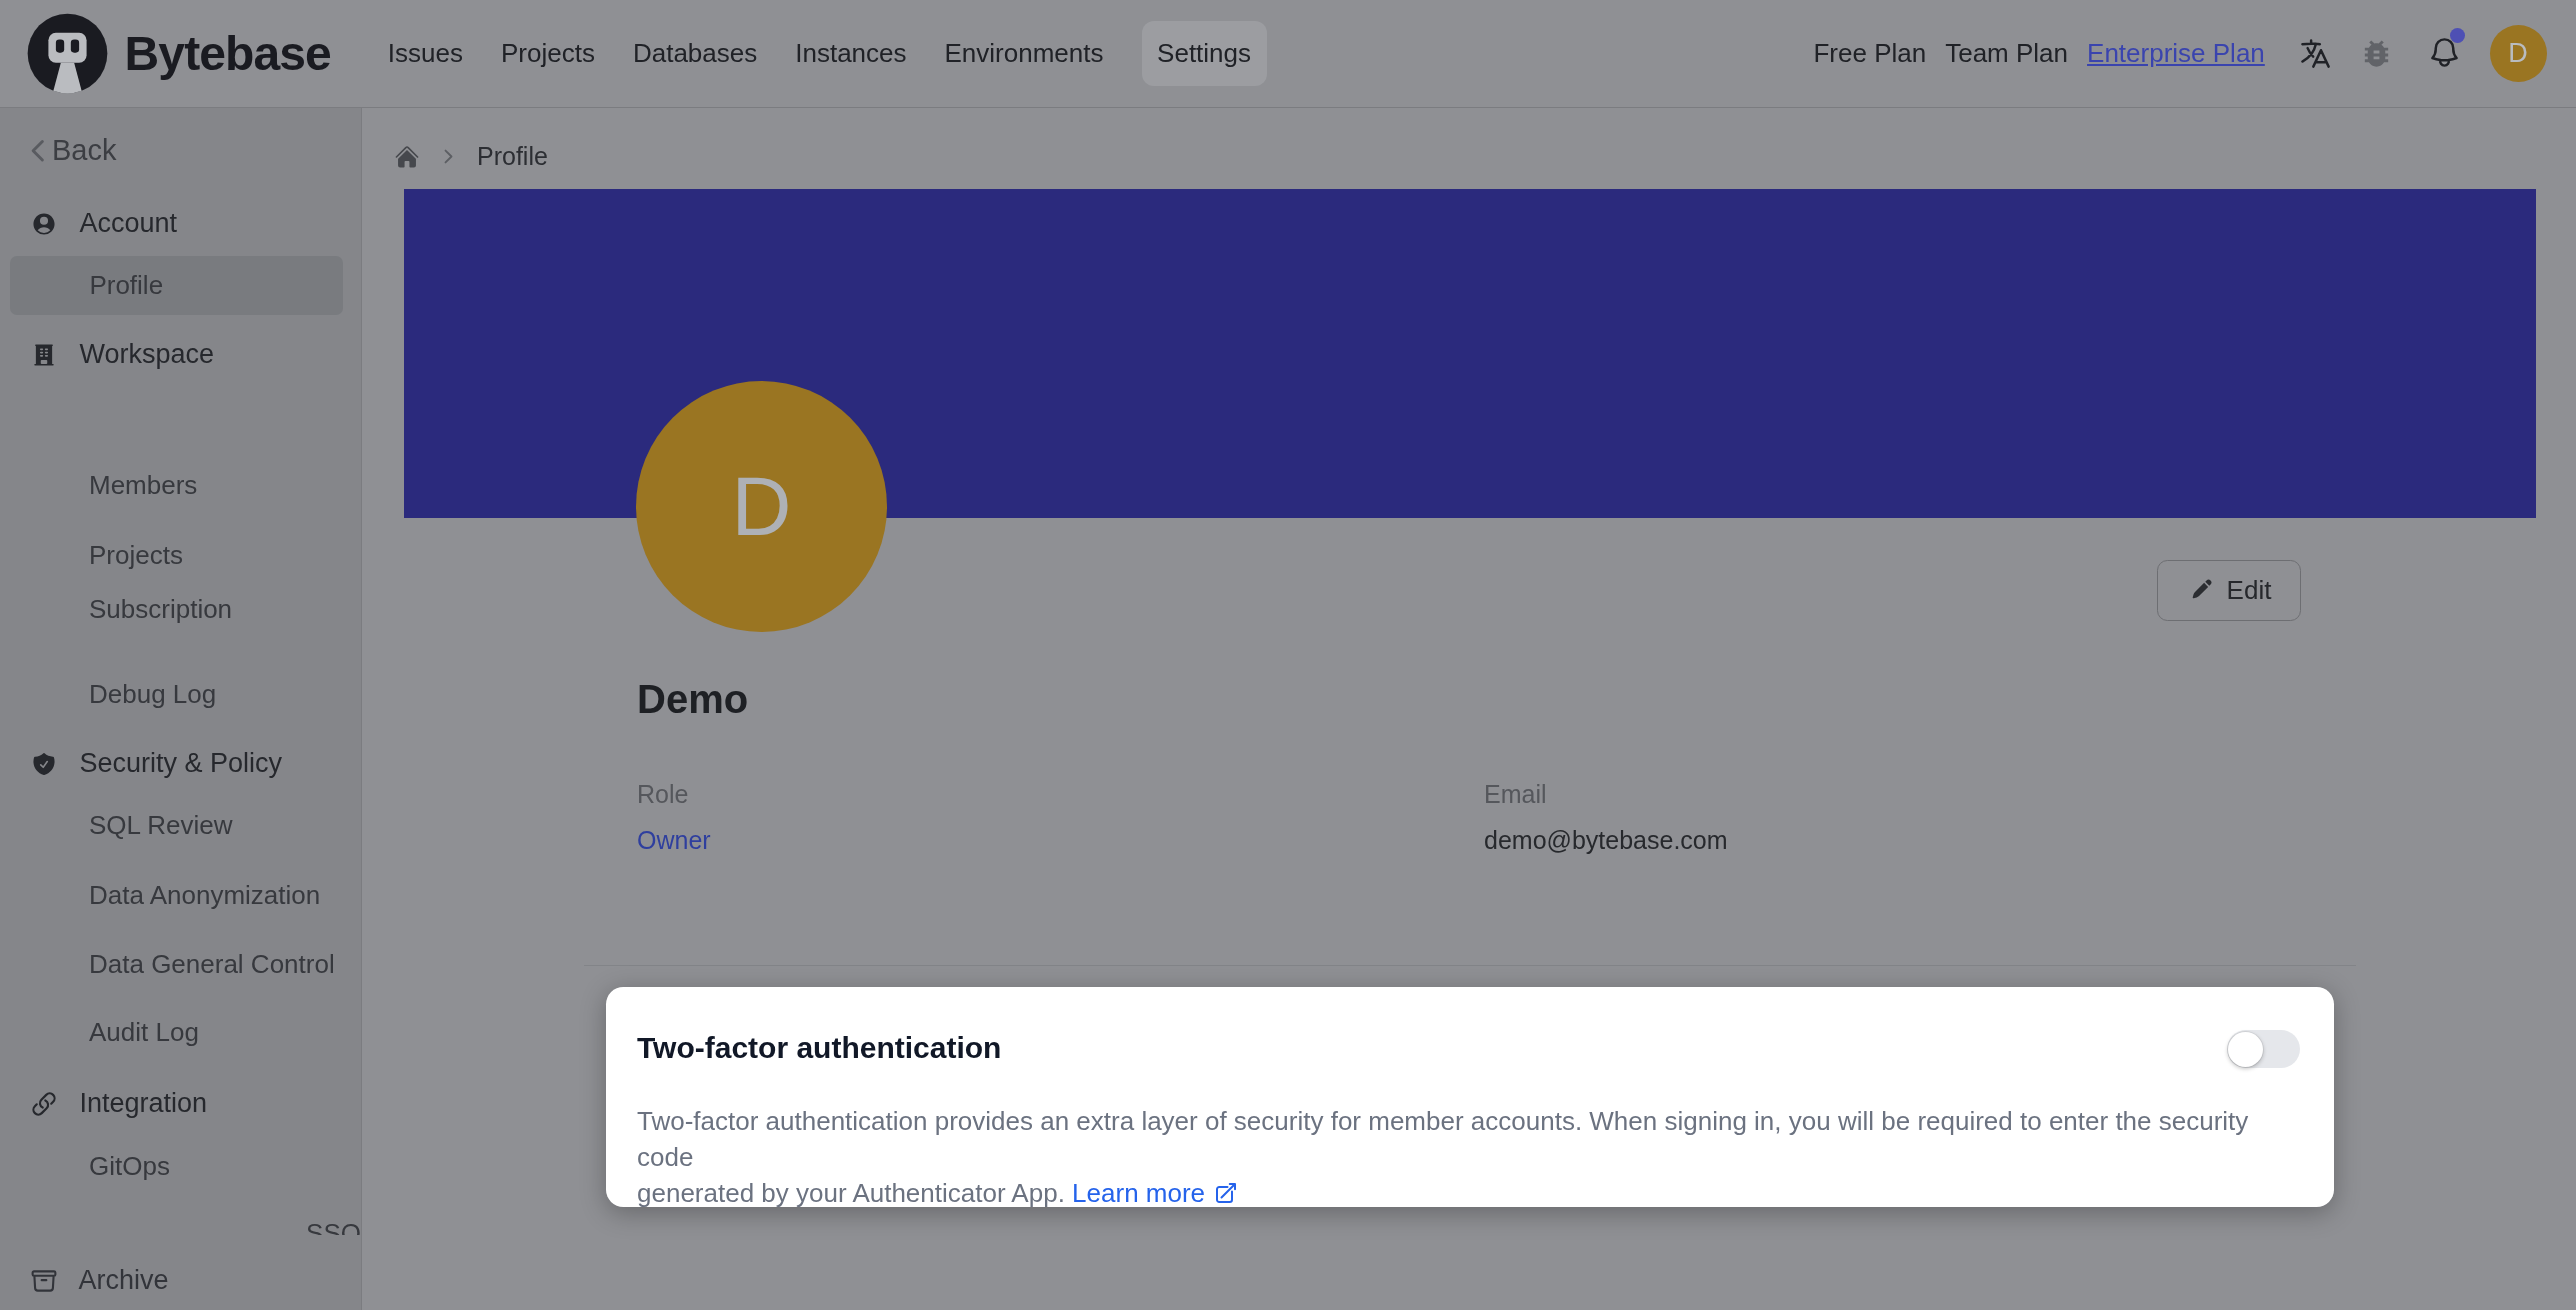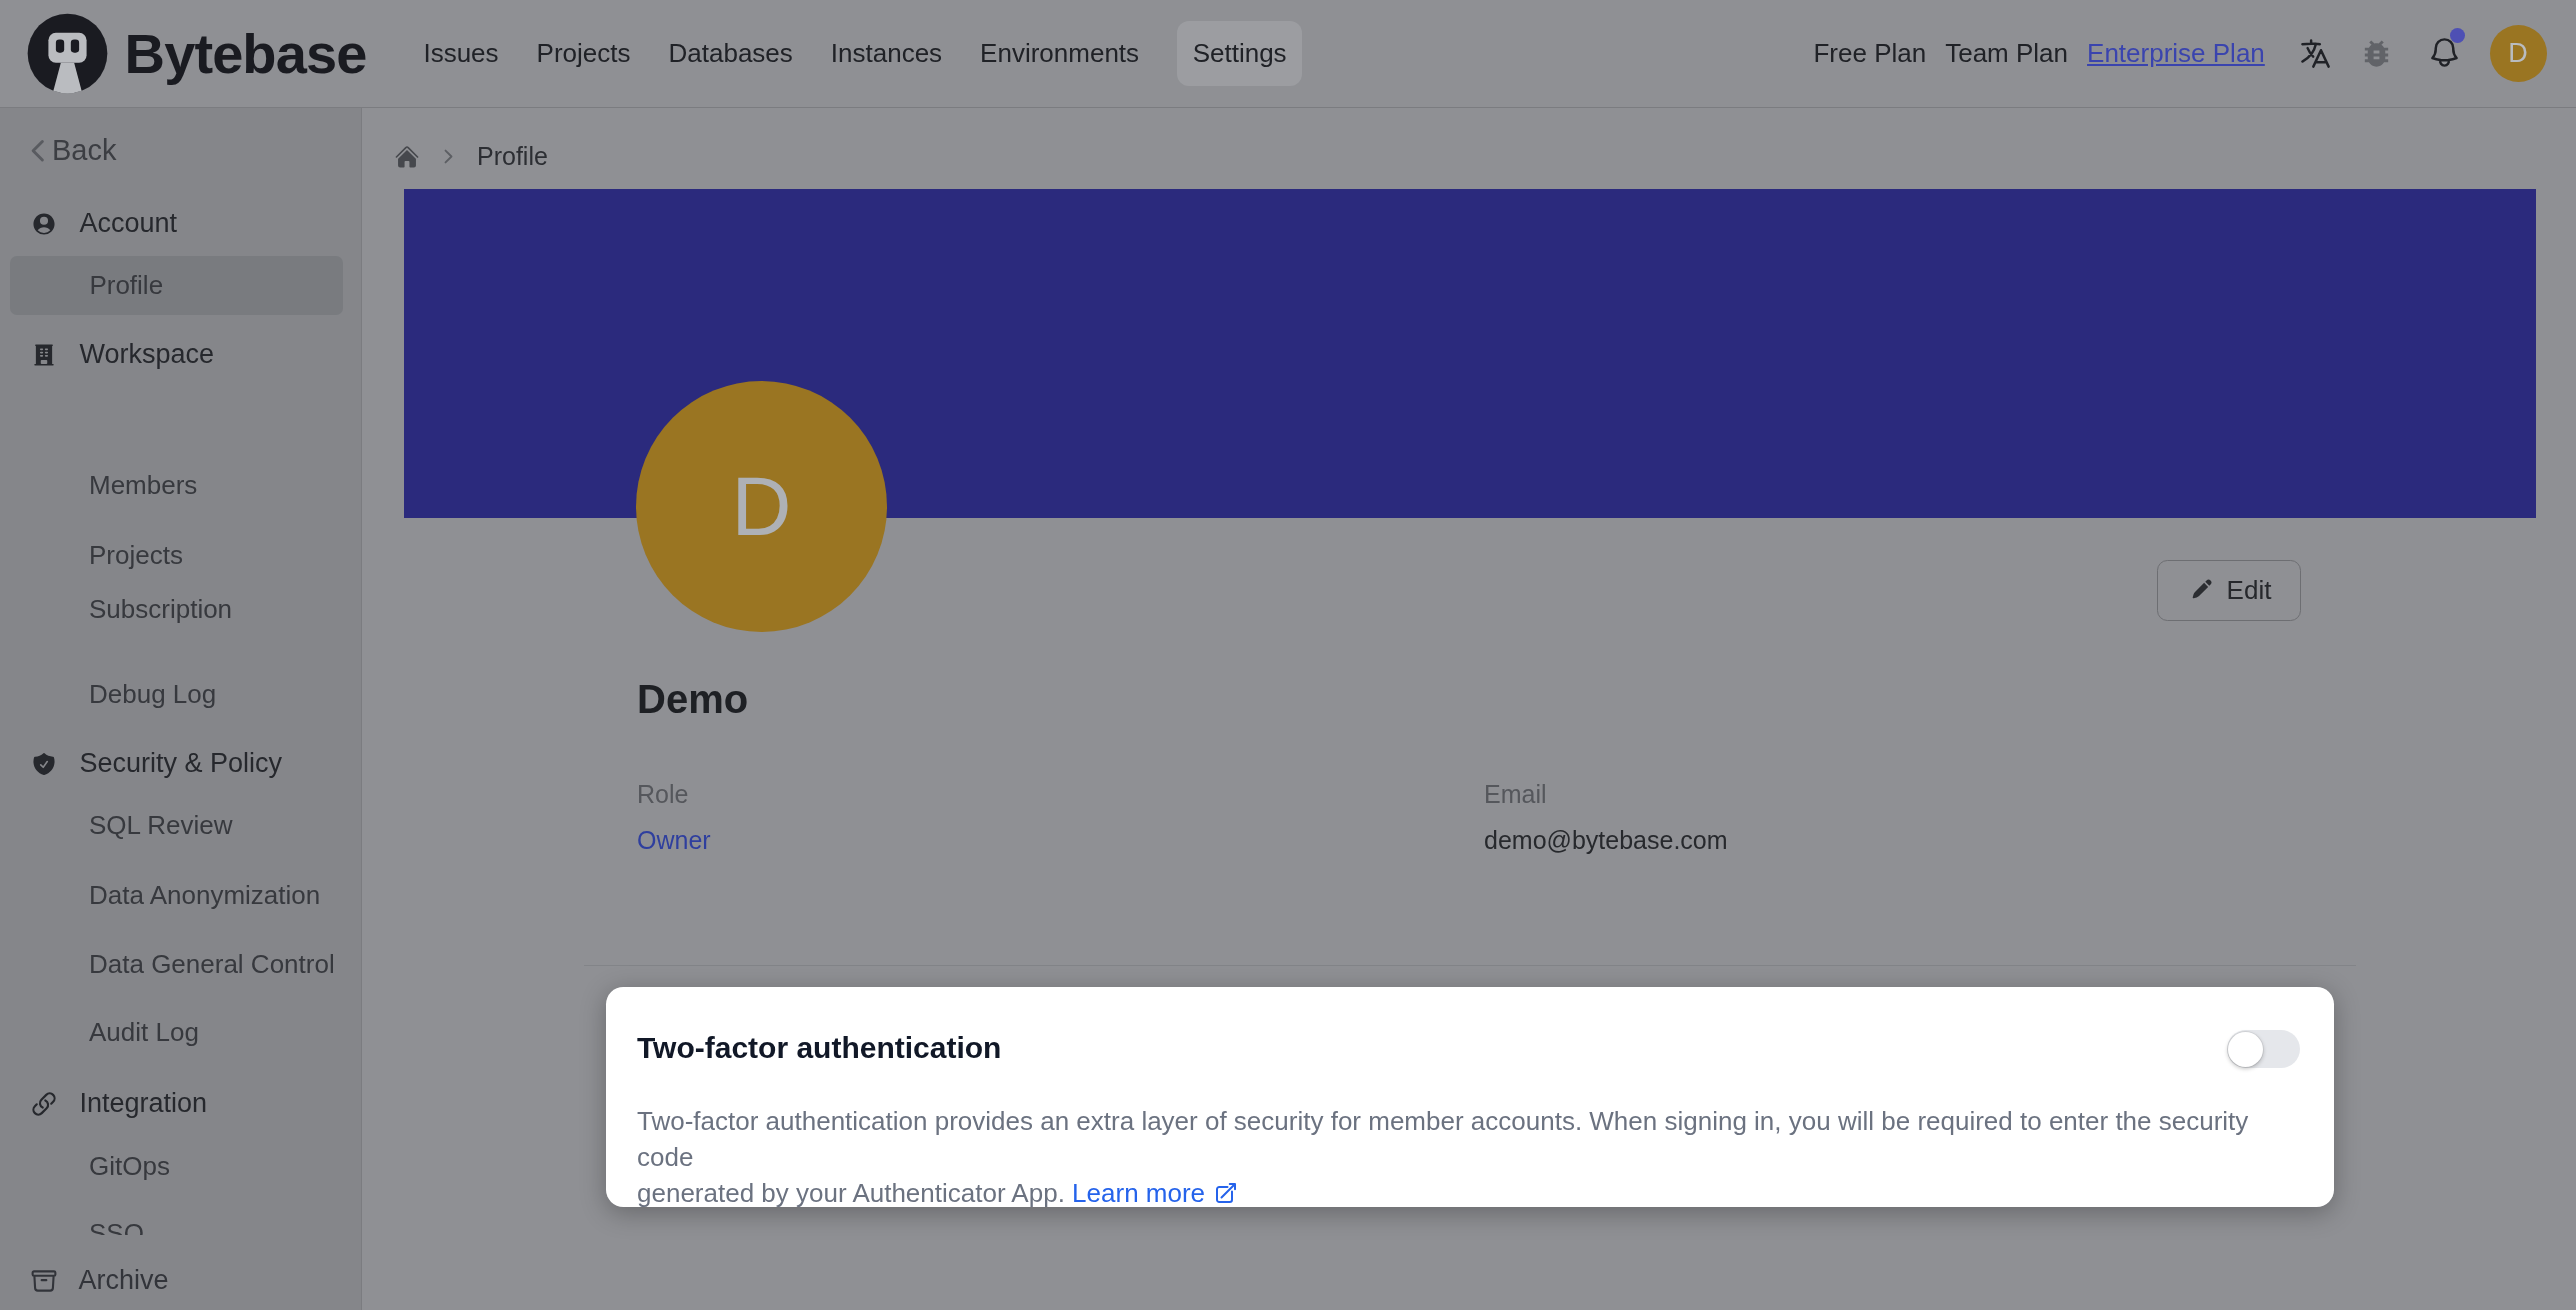--- a/index.html
+++ b/index.html
@@ -26,21 +26,21 @@
     --toggle-track:#e5e7eb;
   }
   *{margin:0;padding:0;box-sizing:border-box;}
   body{font-family:"Liberation Sans",sans-serif;background:#6b6c70;}
   #screen{position:relative;width:2576px;height:1311px;overflow:hidden;background:var(--dim-bg);}
 
   
   .topnav{position:absolute;left:0;top:0;width:2576px;height:108px;background:var(--dim-bg);border-bottom:1.7px solid var(--dim-border);display:flex;align-items:center;}
   .logo{display:flex;align-items:center;gap:15.6px;margin-left:26px;cursor:pointer;}
   .logo-mark{width:83px;height:83px;}
-  .logo-text{font-size:56px;font-weight:700;letter-spacing:-0.9px;color:var(--dim-logo);}
+  .logo-text{font-size:48px;font-weight:700;letter-spacing:-0.9px;color:var(--dim-logo);}
   .nav-items{display:flex;align-items:center;gap:38px;margin-left:57px;}
   .nav-item{font-size:26px;color:var(--dim-text-dark);cursor:pointer;white-space:nowrap;}
   .nav-item.active{background:var(--dim-navchip);border-radius:12px;padding:17.3px 15.6px;}
   .nav-right{margin-left:auto;display:flex;align-items:center;gap:19px;margin-right:29.5px;}
   .plan-label{font-size:26px;font-weight:500;color:var(--dim-text-dark);white-space:nowrap;}
   .plan-link{font-size:26px;font-weight:500;color:var(--dim-link);text-decoration:underline;cursor:pointer;white-space:nowrap;margin-right:7px;}
   .nav-icon{width:35px;height:35px;color:var(--dim-text-dark);cursor:pointer;margin-left:7px;}
   .nav-icon.bug{color:#616368;}
   .bell-wrap{position:relative;margin-left:7px;cursor:pointer;}
   .bell-dot{position:absolute;right:-3.5px;top:-7px;width:15.6px;height:15.6px;border-radius:50%;background:var(--dim-indigo-dot);}
@@ -197,21 +197,21 @@
 
       <div class="side-row" style="top:966px;">
         <svg class="sec-icon" viewBox="0 0 24 24" fill="none" stroke="currentColor" stroke-width="2" stroke-linecap="round" stroke-linejoin="round">
             <path d="M13.19 8.688a4.5 4.5 0 011.242 7.244l-4.5 4.5a4.5 4.5 0 01-6.364-6.364l1.757-1.757m13.35-.622l1.757-1.757a4.5 4.5 0 00-6.364-6.364l-4.5 4.5a4.5 4.5 0 001.242 7.244"></path>
           </svg>
         <span class="sec-label">Integration</span>
       </div>
       <div class="side-row" style="top:1029px;">
           <span class="sub-label">GitOps</span>
         </div>
-      <div class="side-row" style="top:1096px;">
+      <div class="side-row" style="top:1096px;justify-content:flex-end;">
           <span class="sub-label">SSO</span>
         </div>
     </div>
 
     <div class="archive-row">
       <svg class="sec-icon" viewBox="0 0 24 24" fill="none" stroke="currentColor" stroke-width="1.8" stroke-linecap="round" stroke-linejoin="round">
           <path d="M20.25 7.5l-.625 10.632a2.25 2.25 0 01-2.247 2.118H6.622a2.25 2.25 0 01-2.247-2.118L3.75 7.5M10 11.25h4M3.375 7.5h17.25c.621 0 1.125-.504 1.125-1.125v-1.5c0-.621-.504-1.125-1.125-1.125H3.375c-.621 0-1.125.504-1.125 1.125v1.5c0 .621.504 1.125 1.125 1.125z"></path>
         </svg>
       <span class="archive-label">Archive</span>
     </div>

